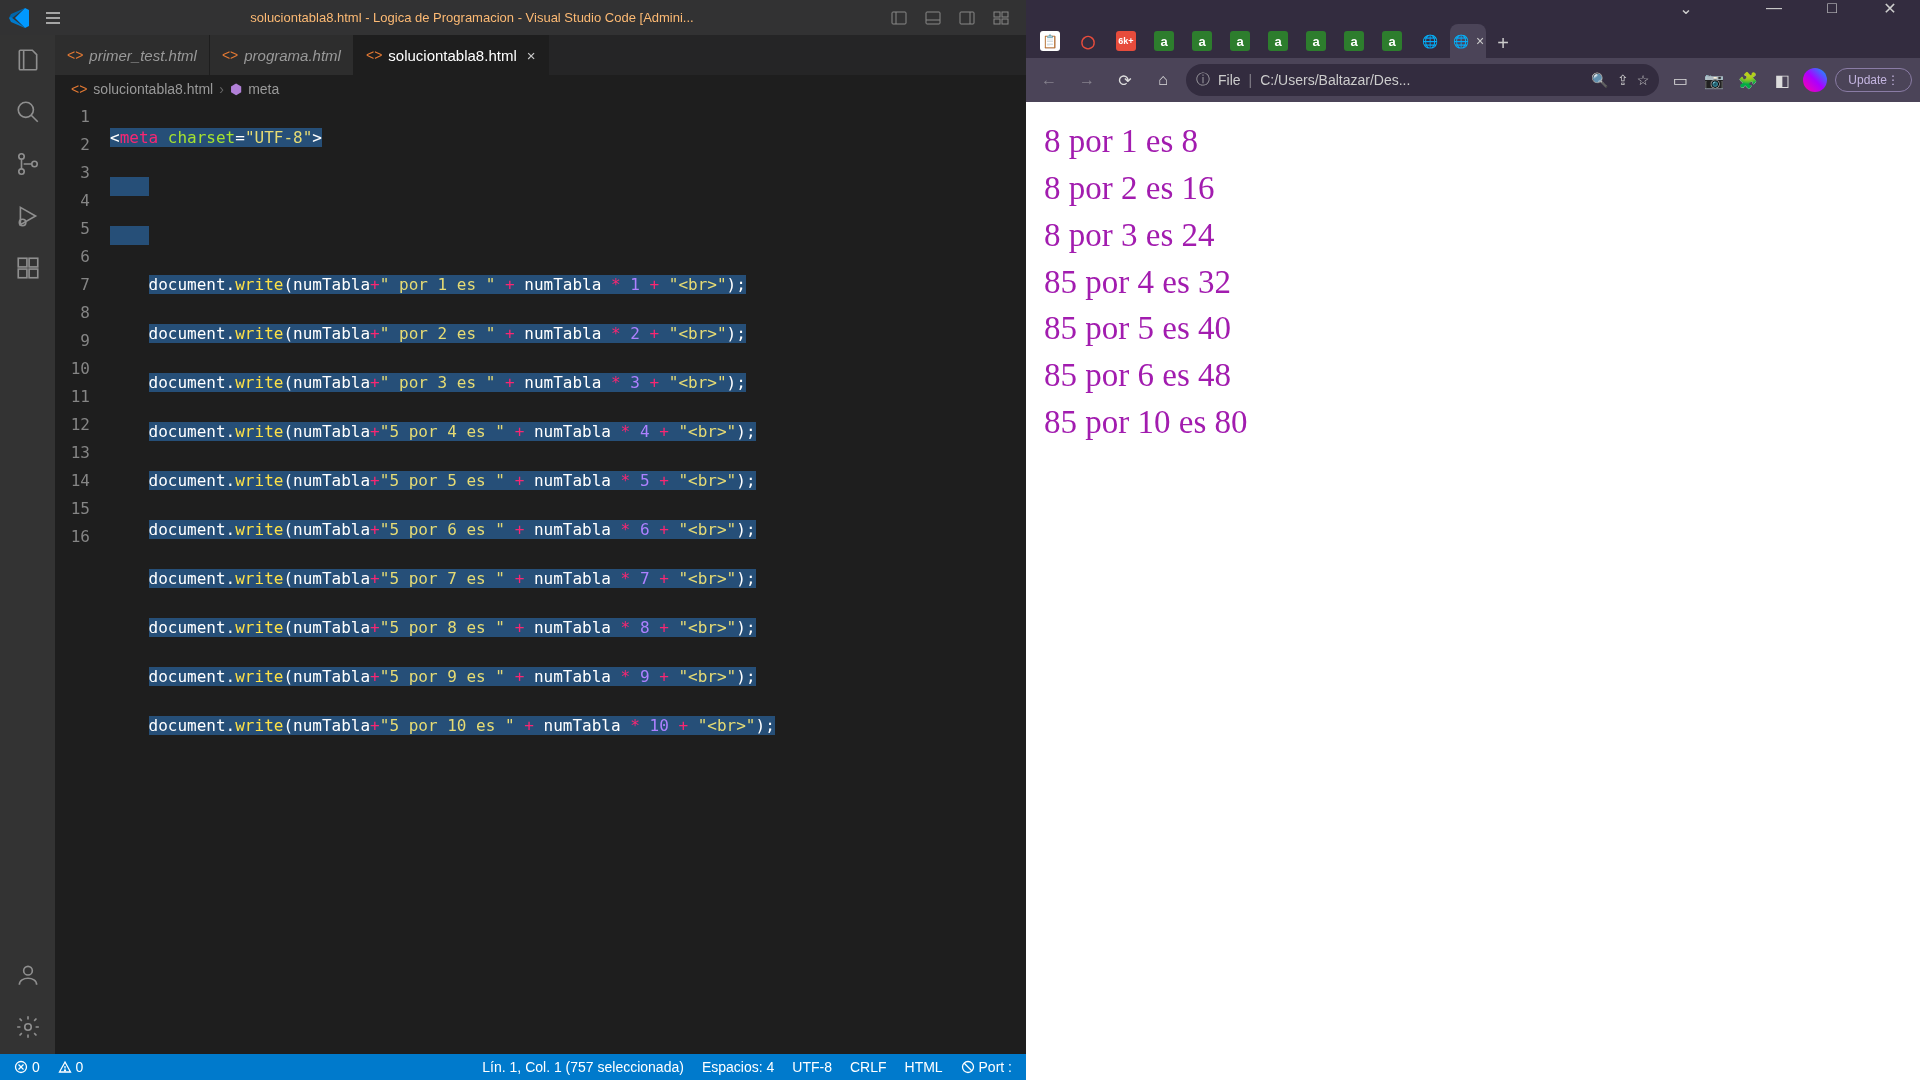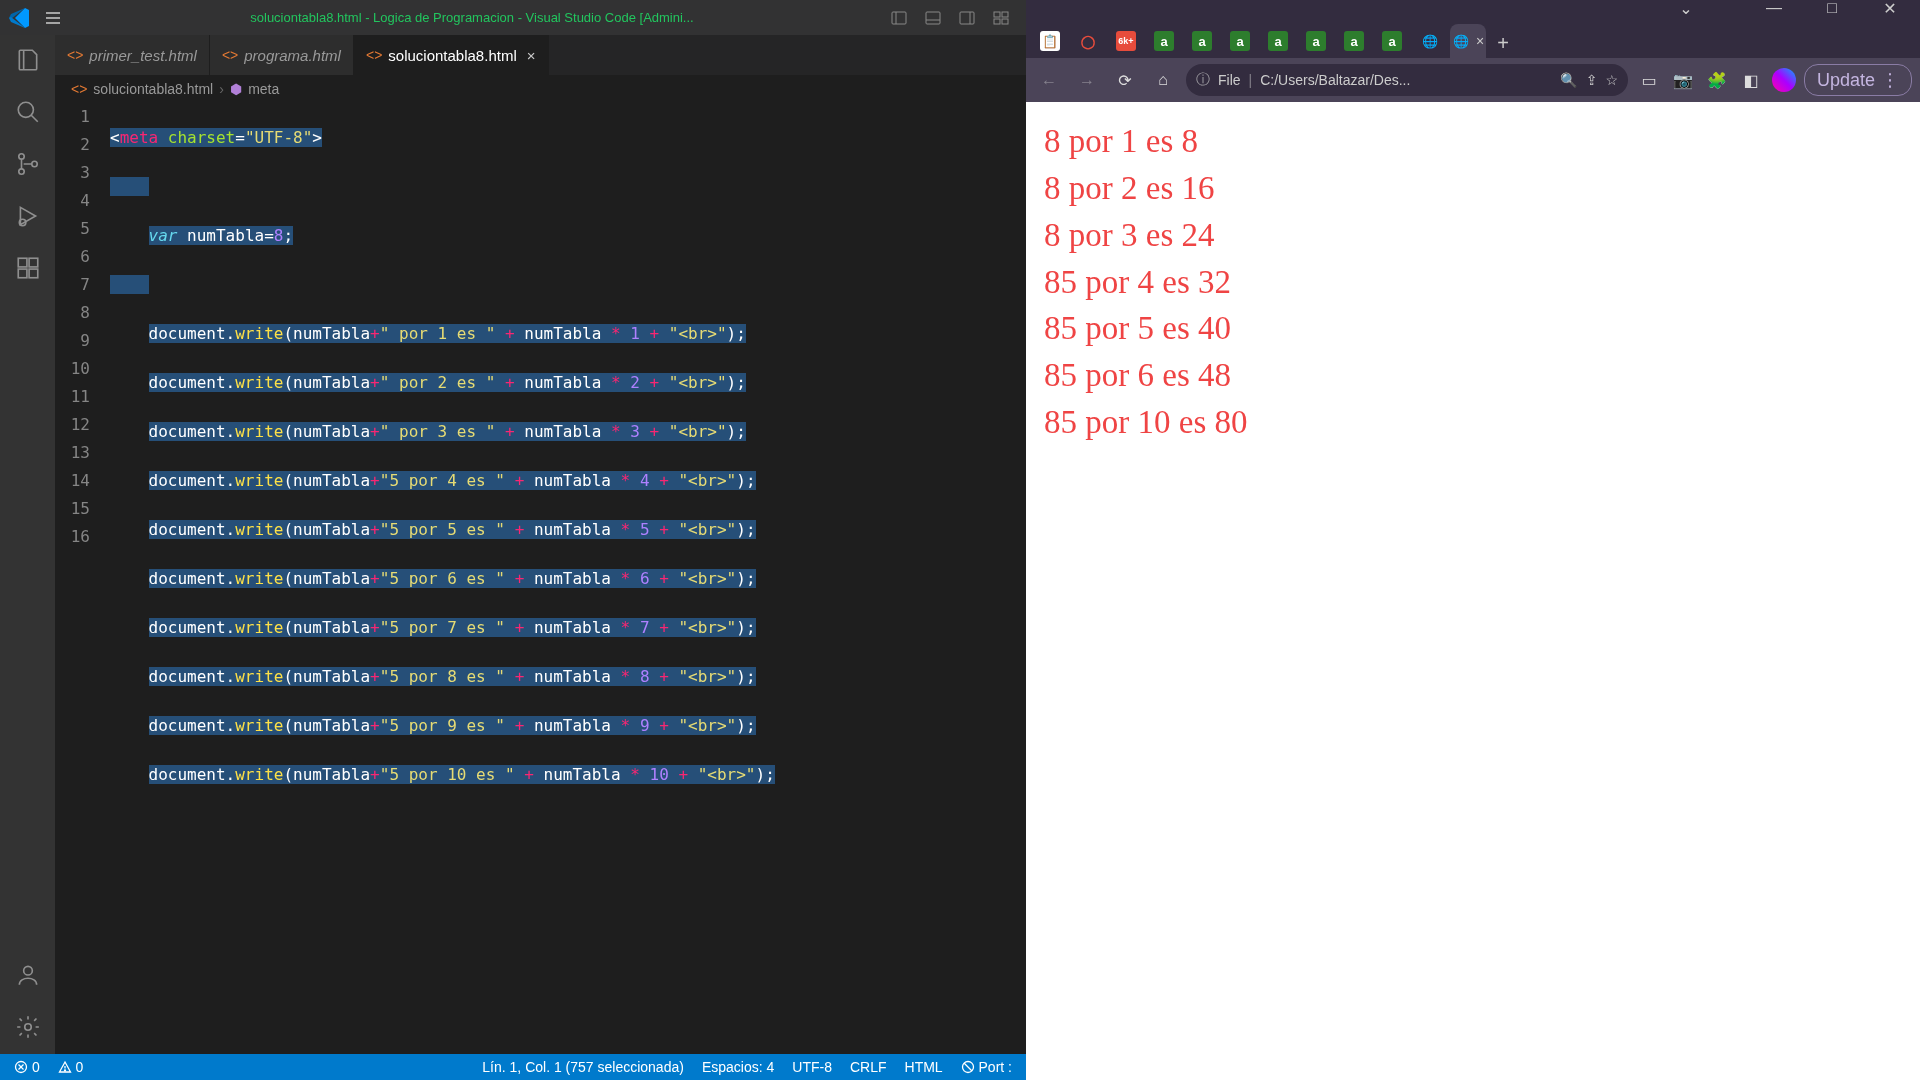--- a/index.html
+++ b/index.html
@@ -3,21 +3,21 @@
 <meta charset="utf-8">
 <style>
 * { margin: 0; padding: 0; box-sizing: border-box; }
 body { font-family: "Segoe UI", sans-serif; width: 1920px; height: 1080px; overflow: hidden; display: flex; }
 
 
 .vscode { width: 1026px; height: 1080px; background: #1e1e1e; display: flex; flex-direction: column; color: #cccccc; font-size: 13px; position: relative; }
 .titlebar { height: 35px; background: #323233; display: flex; align-items: center; padding: 0 8px; gap: 12px; }
 .titlebar .logo { width: 24px; height: 24px; }
 .titlebar .menu-icon { width: 18px; height: 18px; cursor: pointer; }
-.titlebar .title { flex: 1; text-align: center; color: #22c55e; font-size: 13px; overflow: hidden; white-space: nowrap; text-overflow: ellipsis; }
+.titlebar .title { flex: 1; text-align: center; color: #fdba74; font-size: 13px; overflow: hidden; white-space: nowrap; text-overflow: ellipsis; }
 .titlebar .win-btns { display: flex; gap: 0; }
 .titlebar .layout-btn { width: 34px; height: 24px; display: flex; align-items: center; justify-content: center; cursor: pointer; }
 .titlebar .layout-btn svg { stroke: #888; }
 
 .main-row { display: flex; flex: 1; min-height: 0; }
 .activitybar { width: 55px; background: #333333; display: flex; flex-direction: column; align-items: center; padding-top: 10px; gap: 22px; }
 .activitybar .aicon { width: 30px; height: 30px; display: flex; align-items: center; justify-content: center; cursor: pointer; opacity: 0.6; }
 .activitybar .spacer { flex: 1; }
 
 .editor-area { flex: 1; display: flex; flex-direction: column; background: #1e1e1e; min-width: 0; }
@@ -65,23 +65,23 @@
 .btab .favicon { width: 20px; height: 20px; border-radius: 3px; display: flex; align-items: center; justify-content: center; font-size: 13px; font-weight: bold; }
 .newtab { width: 30px; height: 30px; display: flex; align-items: center; justify-content: center; color: #ccc; cursor: pointer; font-size: 20px; }
 
 .addrbar { height: 44px; background: #4b4458; display: flex; align-items: center; padding: 0 8px; gap: 8px; }
 .navbtn { width: 30px; height: 30px; display: flex; align-items: center; justify-content: center; cursor: pointer; color: #ddd; }
 .navbtn.disabled { opacity: 0.4; }
 .urlbox { flex: 1; height: 32px; background: #332c3f; border-radius: 16px; display: flex; align-items: center; padding: 0 10px; gap: 8px; color: #ccc; font-size: 14px; }
 .urlbox .secure { opacity: 0.7; }
 .toolbar-icons { display: flex; gap: 8px; align-items: center; }
 .toolbar-icons .ticon { width: 26px; height: 26px; display: flex; align-items: center; justify-content: center; cursor: pointer; color: #ddd; }
-.update-btn { border: 1px solid #8a7ca5; color: #c4b5e0; padding: 4px 12px; border-radius: 14px; font-size: 18px; cursor: pointer; display: flex; align-items: center; gap: 6px; }
-
-.page-content { flex: 1; background: #fff; padding: 16px 18px; font-family: "Times New Roman", serif; font-size: 33px; line-height: 1.42; color: #ef4444; }
+.update-btn { border: 1px solid #8a7ca5; color: #c4b5e0; padding: 4px 12px; border-radius: 14px; font-size: 12px; cursor: pointer; display: flex; align-items: center; }
+
+.page-content { flex: 1; background: #fff; padding: 16px 18px; font-family: "Times New Roman", serif; font-size: 33px; line-height: 1.42; color: #a21caf; }
 .page-content div { }
 
 .avatar { width: 24px; height: 24px; border-radius: 50%; background: linear-gradient(45deg,#f0a,#a0f,#0af); }
 </style>
 </head>
 <body>
 
 <div class="vscode">
   <div class="titlebar">
     <span class="logo">
@@ -217,21 +217,20 @@
             <div>11</div>
             <div>12</div>
             <div>13</div>
             <div>14</div>
             <div>15</div>
             <div>16</div>
         </div>
         <div class="lines">
 <div><span class="sel"><span class="t-punc">&lt;</span><span class="t-tag">meta</span> <span class="t-attr">charset</span><span class="t-op">=</span><span class="t-str">"UTF-8"</span><span class="t-punc">&gt;</span></span></div>
 <div><span class="sel">    </span></div>
-<div>    <span class="sel"><span class="t-kw">var</span> <span class="t-var">numTabla</span><span class="t-op">=</span><span class="t-num">8</span><span class="t-punc">;</span></span></div>
 <div><span class="sel">    </span></div>
 <div>    <span class="sel"><span class="t-var">document</span><span class="t-punc">.</span><span class="t-fn">write</span><span class="t-punc">(</span><span class="t-var">numTabla</span><span class="t-plus">+</span><span class="t-str">" por 1 es "</span> <span class="t-plus">+</span> <span class="t-var">numTabla</span> <span class="t-star">*</span> <span class="t-num">1</span> <span class="t-plus">+</span> <span class="t-str">"&lt;br&gt;"</span><span class="t-punc">);</span></span></div>
 <div>    <span class="sel"><span class="t-var">document</span><span class="t-punc">.</span><span class="t-fn">write</span><span class="t-punc">(</span><span class="t-var">numTabla</span><span class="t-plus">+</span><span class="t-str">" por 2 es "</span> <span class="t-plus">+</span> <span class="t-var">numTabla</span> <span class="t-star">*</span> <span class="t-num">2</span> <span class="t-plus">+</span> <span class="t-str">"&lt;br&gt;"</span><span class="t-punc">);</span></span></div>
 <div>    <span class="sel"><span class="t-var">document</span><span class="t-punc">.</span><span class="t-fn">write</span><span class="t-punc">(</span><span class="t-var">numTabla</span><span class="t-plus">+</span><span class="t-str">" por 3 es "</span> <span class="t-plus">+</span> <span class="t-var">numTabla</span> <span class="t-star">*</span> <span class="t-num">3</span> <span class="t-plus">+</span> <span class="t-str">"&lt;br&gt;"</span><span class="t-punc">);</span></span></div>
 <div>    <span class="sel"><span class="t-var">document</span><span class="t-punc">.</span><span class="t-fn">write</span><span class="t-punc">(</span><span class="t-var">numTabla</span><span class="t-plus">+</span><span class="t-str">"5 por 4 es "</span> <span class="t-plus">+</span> <span class="t-var">numTabla</span> <span class="t-star">*</span> <span class="t-num">4</span> <span class="t-plus">+</span> <span class="t-str">"&lt;br&gt;"</span><span class="t-punc">);</span></span></div>
 <div>    <span class="sel"><span class="t-var">document</span><span class="t-punc">.</span><span class="t-fn">write</span><span class="t-punc">(</span><span class="t-var">numTabla</span><span class="t-plus">+</span><span class="t-str">"5 por 5 es "</span> <span class="t-plus">+</span> <span class="t-var">numTabla</span> <span class="t-star">*</span> <span class="t-num">5</span> <span class="t-plus">+</span> <span class="t-str">"&lt;br&gt;"</span><span class="t-punc">);</span></span></div>
 <div>    <span class="sel"><span class="t-var">document</span><span class="t-punc">.</span><span class="t-fn">write</span><span class="t-punc">(</span><span class="t-var">numTabla</span><span class="t-plus">+</span><span class="t-str">"5 por 6 es "</span> <span class="t-plus">+</span> <span class="t-var">numTabla</span> <span class="t-star">*</span> <span class="t-num">6</span> <span class="t-plus">+</span> <span class="t-str">"&lt;br&gt;"</span><span class="t-punc">);</span></span></div>
 <div>    <span class="sel"><span class="t-var">document</span><span class="t-punc">.</span><span class="t-fn">write</span><span class="t-punc">(</span><span class="t-var">numTabla</span><span class="t-plus">+</span><span class="t-str">"5 por 7 es "</span> <span class="t-plus">+</span> <span class="t-var">numTabla</span> <span class="t-star">*</span> <span class="t-num">7</span> <span class="t-plus">+</span> <span class="t-str">"&lt;br&gt;"</span><span class="t-punc">);</span></span></div>
 <div>    <span class="sel"><span class="t-var">document</span><span class="t-punc">.</span><span class="t-fn">write</span><span class="t-punc">(</span><span class="t-var">numTabla</span><span class="t-plus">+</span><span class="t-str">"5 por 8 es "</span> <span class="t-plus">+</span> <span class="t-var">numTabla</span> <span class="t-star">*</span> <span class="t-num">8</span> <span class="t-plus">+</span> <span class="t-str">"&lt;br&gt;"</span><span class="t-punc">);</span></span></div>
 <div>    <span class="sel"><span class="t-var">document</span><span class="t-punc">.</span><span class="t-fn">write</span><span class="t-punc">(</span><span class="t-var">numTabla</span><span class="t-plus">+</span><span class="t-str">"5 por 9 es "</span> <span class="t-plus">+</span> <span class="t-var">numTabla</span> <span class="t-star">*</span> <span class="t-num">9</span> <span class="t-plus">+</span> <span class="t-str">"&lt;br&gt;"</span><span class="t-punc">);</span></span></div>

